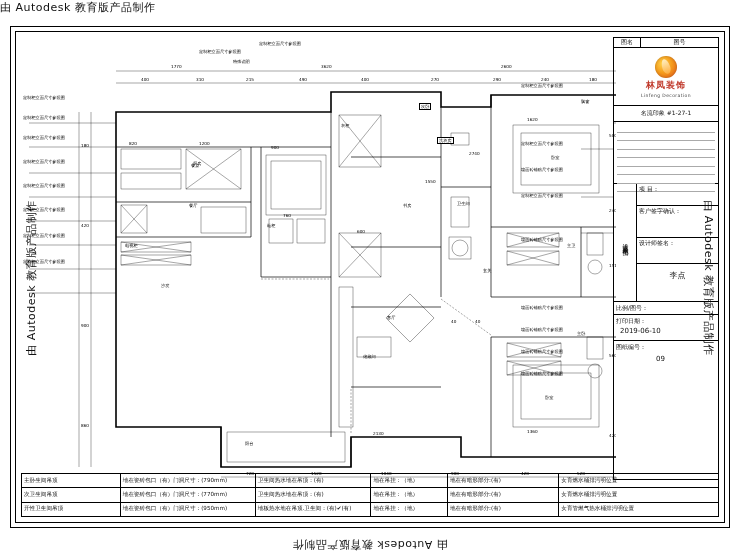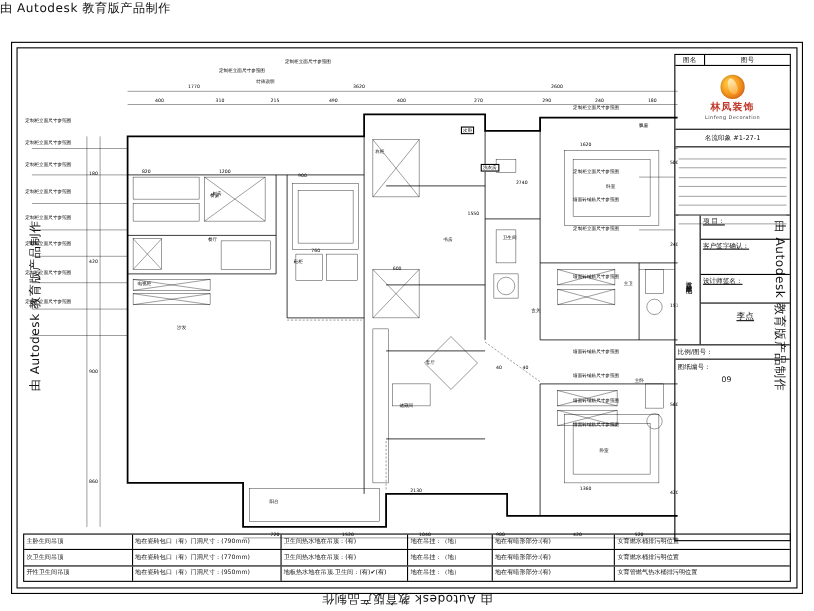--- a/index.html
+++ b/index.html
@@ -3,21 +3,21 @@
 <meta charset="utf-8">
 <style>
   html,body{margin:0;padding:0;background:#ffffff;}
   body{width:740px;height:555px;position:relative;overflow:hidden;
        font-family:"DejaVu Sans","Liberation Sans",sans-serif;color:#111;}
   .wm{position:absolute;font-size:11px;letter-spacing:.5px;color:#111;white-space:nowrap;}
   .wm-bottom{bottom:3px;left:50%;transform:translateX(-50%) rotate(180deg);}
   .wm-left{left:-46px;top:50%;transform:translateY(-50%) rotate(-90deg);transform-origin:center;}
   .wm-right{right:-46px;top:50%;transform:translateY(-50%) rotate(90deg);transform-origin:center;}
 
-  .sheet{position:absolute;left:10px;top:26px;width:718px;height:500px;border:1px solid #000;margin-top:12px;}
+  .sheet{position:absolute;left:10px;top:26px;width:718px;height:500px;border:1px solid #000;}
   .inner{position:absolute;left:4px;top:4px;right:4px;bottom:4px;border:1px solid #000;}
 
   
   .titleblock{position:absolute;right:5px;top:5px;width:104px;bottom:42px;border:1px solid #000;font-size:6px;}
   .tb-row{border-bottom:1px solid #000;box-sizing:border-box;position:relative;}
   .tb-row .lbl{position:absolute;left:2px;top:2px;font-size:6px;}
   .tb-cen{display:flex;align-items:center;justify-content:center;text-align:center;}
   .logo-box{height:58px;display:flex;flex-direction:column;align-items:center;justify-content:center;gap:1px;}
   .logo-mark{width:22px;height:22px;border-radius:50%;
      background:radial-gradient(circle at 35% 35%, #ffd24a 0%, #f59b1c 45%, #e2541b 100%);
@@ -30,21 +30,21 @@
   .tb-h2{height:13px;}
   .tb-lines{height:62px;padding:3px 3px 0 3px;box-sizing:border-box;}
   .tb-lines div{height:6.5px;border-bottom:1px solid #aaa;margin-bottom:1px;}
   .tb-v-split{display:flex;}
   .tb-v-split .c1{width:26px;border-right:1px solid #000;display:flex;align-items:center;justify-content:center;}
   .tb-v-split .c2{flex:1;display:flex;align-items:center;justify-content:center;}
   .vlabel{writing-mode:vertical-rl;text-orientation:upright;font-size:6px;letter-spacing:1px;}
   .tb-big{height:118px;display:flex;}
   .tb-big .vcol{width:22px;border-right:1px solid #000;display:flex;align-items:center;justify-content:center;}
   .tb-big .vfill{flex:1;position:relative;}
-  .tb-sub{position:absolute;left:0;right:0;border-bottom:1px solid #000;box-sizing:border-box;font-size:6px;padding:1px 2px;text-decoration:underline;}
+  .tb-sub{position:absolute;left:0;right:0;border-bottom:1px solid #000;box-sizing:border-box;font-size:6px;padding:1px 2px;}
 
   
   .spec{position:absolute;left:5px;right:5px;bottom:5px;height:42px;border:1px solid #000;display:flex;flex-direction:column;}
   .spec-row{flex:1;display:flex;border-bottom:1px solid #000;}
   .spec-row:last-child{border-bottom:none;}
   .spec-cell{border-right:1px solid #000;font-size:5.6px;display:flex;align-items:center;padding-left:2px;box-sizing:border-box;white-space:nowrap;overflow:hidden;}
   .spec-cell:last-child{border-right:none;}
   .c-a{width:14.2%;}
   .c-b{width:19.4%;}
   .c-c{width:16.6%;}
@@ -333,20 +333,24 @@
           <div class="tb-sub" style="top:0;height:22px;">项 目：</div>
           <div class="tb-sub" style="top:22px;height:32px;">客户签字确认：</div>
           <div class="tb-sub" style="top:54px;height:26px;">设计师签名：</div>
           <div class="tb-sub" style="top:80px;height:38px;border-bottom:none;text-align:center;font-size:8px;padding-top:6px;">李点</div>
         </div>
       </div>
 
       <div class="tb-row tb-h2">
         <span class="lbl">比例/图号：</span>
       </div>
+      <div class="tb-row" style="height:26px;">
+        <span class="lbl">打印日期：</span>
+        <span class="lbl" style="top:12px;left:6px;font-size:7px;">2019-06-10</span>
+      </div>
       <div class="tb-row" style="height:30px;border-bottom:none;">
         <span class="lbl">图纸编号：</span>
         <span class="lbl" style="top:14px;left:42px;font-size:7px;">09</span>
       </div>
     </div>
 
     <div class="spec">
       <div class="spec-row">
         <div class="spec-cell c-a">主卧生间吊顶</div>
         <div class="spec-cell c-b">地在瓷砖包口（有）门洞尺寸：(790mm)</div>

